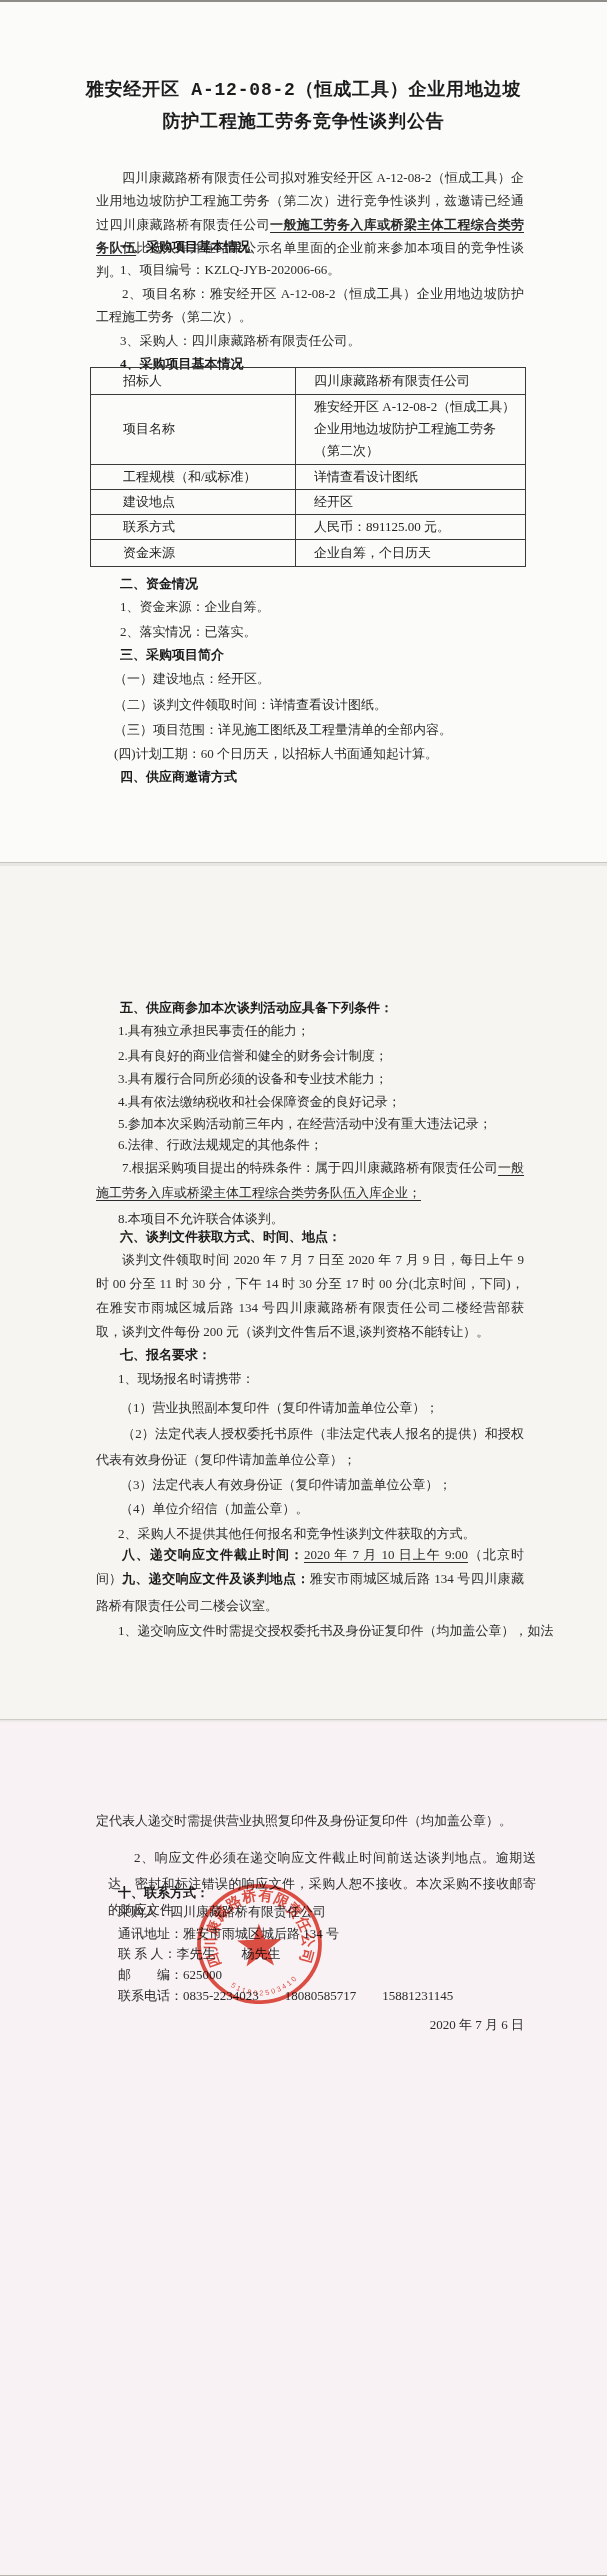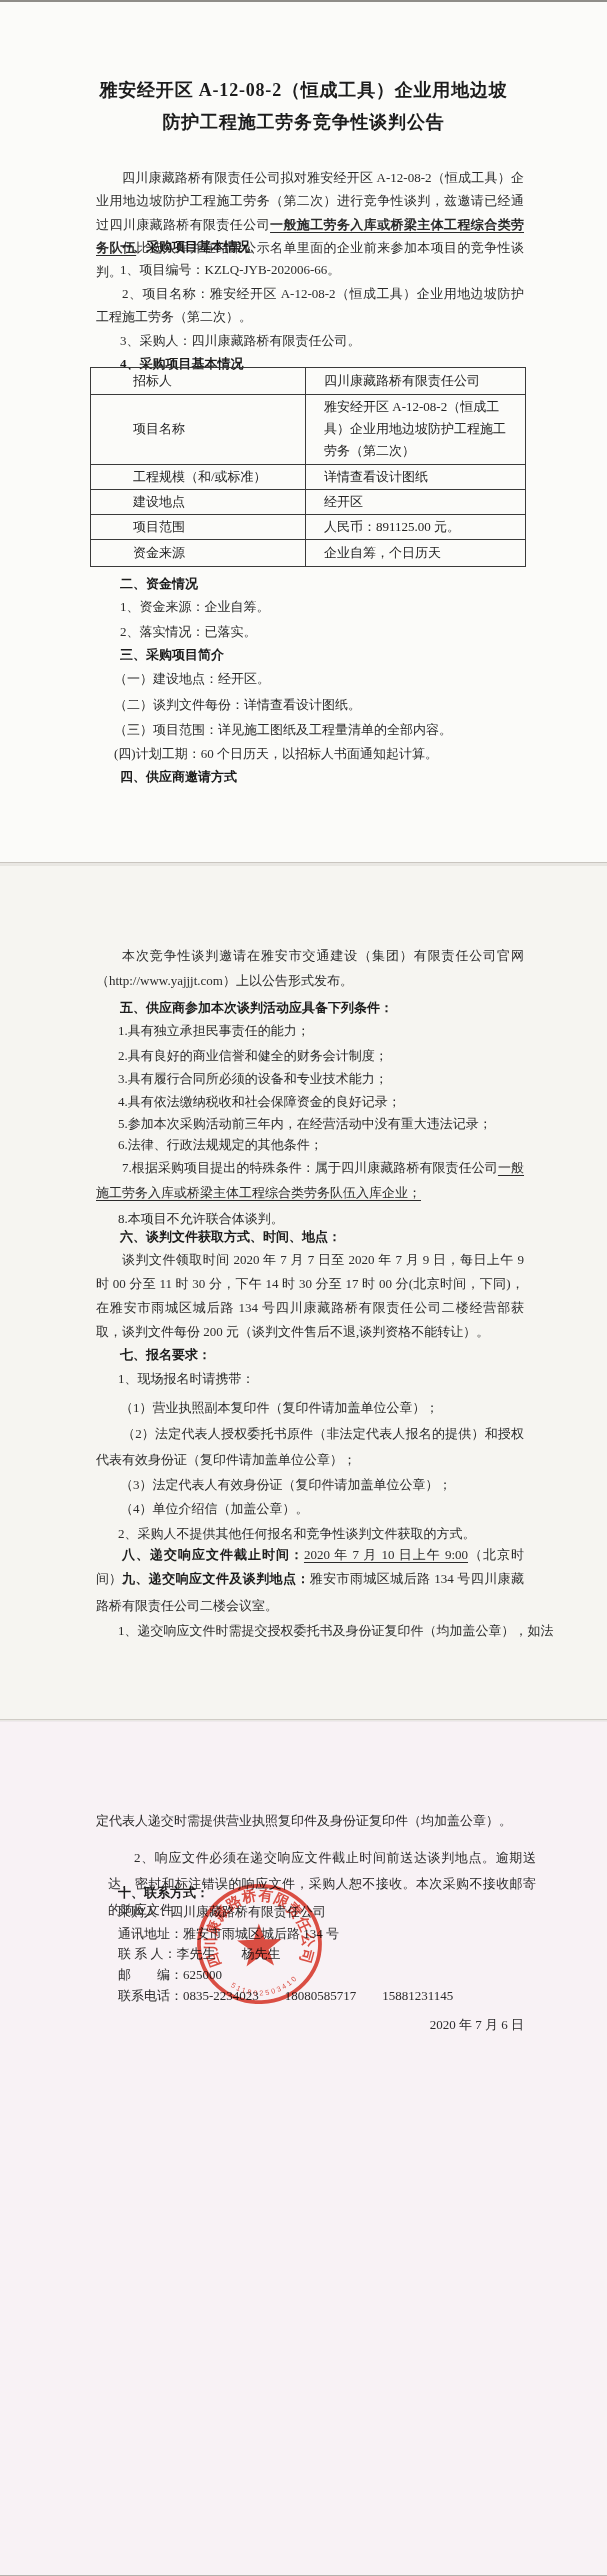--- a/index.html
+++ b/index.html
@@ -5,32 +5,32 @@
   html,body{margin:0;padding:0;background:#e9e7e3;}
   .canvas{position:relative;width:607px;height:2576px;overflow:hidden;
           font-family:"Liberation Serif","DejaVu Serif",serif;color:#2b2b2b;}
   .canvas::before{content:"";position:absolute;top:0;left:0;right:0;height:1.5px;background:#8f8d89;z-index:5;}
   .canvas::after{content:"";position:absolute;bottom:0;left:0;right:0;height:1.5px;background:#b5b2ad;z-index:5;}
   .page{position:absolute;left:0;width:607px;}
   .p1{top:1.5px;height:860px;background:#fbfbf9;border-bottom:1.5px solid #c9c5bf;}
   .p2{top:865px;height:853px;background:#f6f5f1;border-top:0.8px solid #e8e6e1;border-bottom:1.5px solid #cfccc6;}
   .p3{top:1721px;height:855px;background:#f8f2f5;border-top:0.8px solid #efe9ec;}
   .blk{position:absolute;font-size:13px;line-height:23.5px;white-space:normal;}
-  .c{left:0;width:607px;text-align:center;}
+  .c{left:0;width:607px;text-align:center;font-family:Liberation Mono, monospace;}
   .col{left:96px;width:428px;text-align:justify;}
   .ind{left:120px;}
   .h{font-weight:700;color:#1c1c1c;}
   .indent{text-indent:2em;}
   .bu{font-weight:700;text-decoration:underline;text-underline-offset:3px;}
   .u{text-decoration:underline;text-underline-offset:3px;}
   .title{font-size:18px;font-weight:700;letter-spacing:0.8px;color:#1c1c1c;}
   table.info{position:absolute;left:90px;top:365px;width:436px;border-collapse:collapse;
              font-size:13px;color:#242424;}
   table.info td{border:0.8px solid #3a3a3a;vertical-align:middle;padding-top:1.5px;padding-bottom:1.5px;}
-  table.info td.l{width:171px;padding-left:42px;}
+  table.info td.l{width:171px;padding-left:32px;}
   table.info td.v{padding-left:18px;padding-right:7.6px;}
   .stamp{position:absolute;opacity:0.88;mix-blend-mode:multiply;transform:rotate(-2deg);}
   .datec{text-align:right;}
 </style>
 </head>
 <body>
 
 <div class="canvas">
 
   <div class="page p1">
@@ -57,43 +57,42 @@
         </tr>
         <tr style="height:25px">
           <td class="l">工程规模（和/或标准）</td>
           <td class="v">详情查看设计图纸</td>
         </tr>
         <tr style="height:25px">
           <td class="l">建设地点</td>
           <td class="v">经开区</td>
         </tr>
         <tr style="height:25px">
-          <td class="l">项目范围</td>
+          <td class="l">联系方式</td>
           <td class="v">人民币：891125.00 元。</td>
         </tr>
         <tr style="height:27px">
           <td class="l">资金来源</td>
           <td class="v">企业自筹，个日历天</td>
         </tr>
       </tbody>
     </table>
 
     <div class="blk ind h" style="top:570px">二、资金情况</div>
     <div class="blk ind" style="top:593px">1、资金来源：企业自筹。</div>
     <div class="blk ind" style="top:618px">2、落实情况：已落实。</div>
     <div class="blk ind h" style="top:641px">三、采购项目简介</div>
     <div class="blk ind" style="top:665px;left:114px">（一）建设地点：经开区。</div>
-    <div class="blk ind" style="top:691px;left:114px">（二）谈判文件每份：详情查看设计图纸。</div>
+    <div class="blk ind" style="top:691px;left:114px">（二）谈判文件领取时间：详情查看设计图纸。</div>
     <div class="blk ind" style="top:716px;left:114px">（三）项目范围：详见施工图纸及工程量清单的全部内容。</div>
     <div class="blk ind" style="top:740px;left:114px">(四)计划工期：60 个日历天，以招标人书面通知起计算。</div>
     <div class="blk ind h" style="top:763px">四、供应商邀请方式</div>
   </div>
 
   <div class="page p2">
-    <p class="blk col indent" style="top:77px;line-height:25px;margin:0">本次竞争性谈判邀请在雅安市交通建设（集团）有限责任公司官网（http://www.yajjjt.com）上以公告形式发布。</p>
 
     <div class="blk ind h" style="top:130px">五、供应商参加本次谈判活动应具备下列条件：</div>
     <div class="blk" style="top:153px;left:118px">1.具有独立承担民事责任的能力；</div>
     <div class="blk" style="top:178px;left:118px">2.具有良好的商业信誉和健全的财务会计制度；</div>
     <div class="blk" style="top:201px;left:118px">3.具有履行合同所必须的设备和专业技术能力；</div>
     <div class="blk" style="top:224px;left:118px">4.具有依法缴纳税收和社会保障资金的良好记录；</div>
     <div class="blk" style="top:246px;left:118px">5.参加本次采购活动前三年内，在经营活动中没有重大违法记录；</div>
     <div class="blk" style="top:267px;left:118px">6.法律、行政法规规定的其他条件；</div>
     <p class="blk col indent" style="top:289px;line-height:25px;margin:0"><span>7.根据采购项目提出的特殊条件：属于四川康藏路桥有限责任公司</span><span class="u">一般施工劳务入库或桥梁主体工程综合类劳务队伍入库企业；</span></p>
     <div class="blk" style="top:341px;left:118px">8.本项目不允许联合体谈判。</div>

